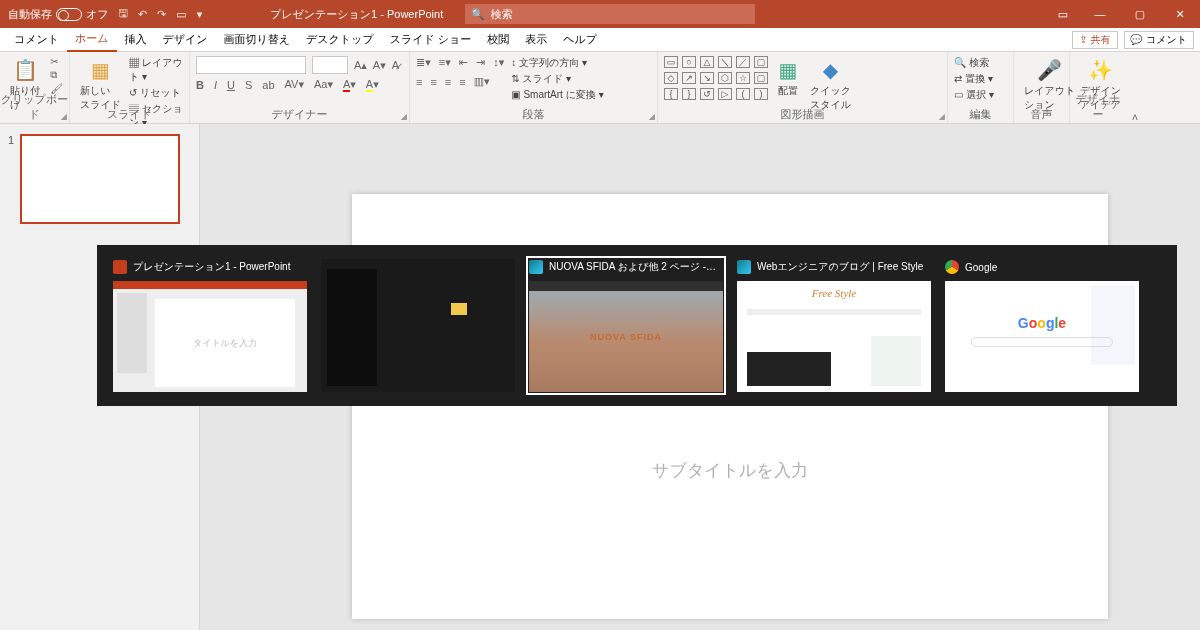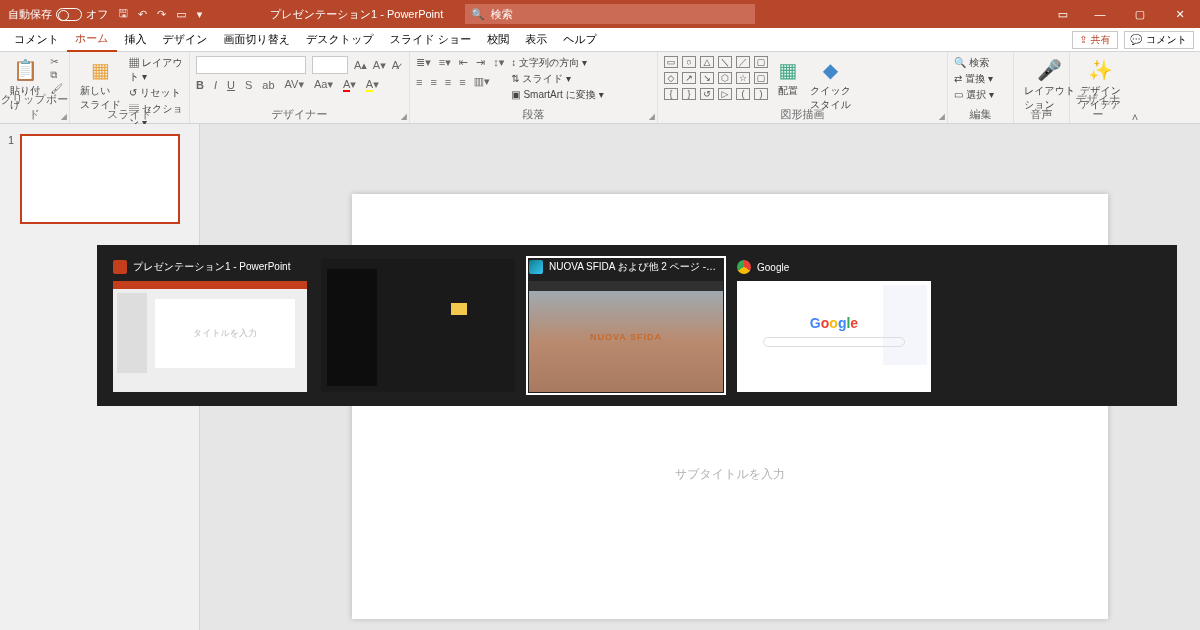--- a/index.html
+++ b/index.html
@@ -45,35 +45,35 @@
 .collapse { width: 18px; display: flex; align-items: flex-end; justify-content: center; color: #666; font-size: 11px; }
 
 
 .workspace { position: absolute; top: 124px; left: 0; right: 0; bottom: 0; display: flex; background: #e6e6e6; }
 .thumbs { width: 200px; background: #f0f0f0; padding: 10px 8px; border-right: 1px solid #d4d4d4; }
 .thumb-item { display: flex; gap: 6px; }
 .thumb-num { font-size: 11px; color: #555; }
 .thumb { width: 160px; height: 90px; background: #fff; border: 2px solid #c43e1c; }
 .canvas-area { flex: 1; position: relative; display: flex; align-items: flex-start; justify-content: center; padding-top: 10px; }
 .slide { width: 756px; height: 425px; background: #fff; box-shadow: 0 0 6px rgba(0,0,0,.2); margin-top: 60px; margin-left: 60px; position: relative; }
-.subtitle-ph { position: absolute; left: 50%; top: 272px; transform: translateX(-50%); color: #b0b0b0; font-size: 12px; }
+.subtitle-ph { position: absolute; left: 50%; top: 265px; transform: translateX(-50%); color: #b0b0b0; font-size: 17px; }
 
 
 .alttab { position: absolute; left: 97px; top: 245px; width: 1080px; height: 161px; background: #1f1f1f; display: flex; padding: 14px 16px; gap: 14px; }
 .task { width: 194px; display: flex; flex-direction: column; gap: 6px; }
 .task.selected { outline: 2px solid #fff; outline-offset: 1px; }
 .task-head { display: flex; align-items: center; gap: 6px; color: #fff; font-size: 10px; height: 16px; overflow: hidden; white-space: nowrap; }
 .task-ico { width: 14px; height: 14px; border-radius: 2px; flex-shrink: 0; }
 .task-thumb { flex: 1; background: #2e2e2e; position: relative; overflow: hidden; }
 
 
 .pp-thumb { background: #eee; }
 .pp-thumb::before { content: ""; position: absolute; top: 0; left: 0; right: 0; height: 8px; background: #c43e1c; }
 .pp-thumb .pp-side { position: absolute; left: 4px; top: 12px; width: 30px; height: 80px; background: #ddd; }
-.pp-thumb .pp-slide { position: absolute; left: 42px; top: 18px; width: 140px; height: 69px; background: #fff; display: flex; align-items: center; justify-content: center; color: #bbb; font-size: 9px; }
+.pp-thumb .pp-slide { position: absolute; left: 42px; top: 18px; width: 140px; height: 88px; background: #fff; display: flex; align-items: center; justify-content: center; color: #bbb; font-size: 9px; }
 
 .desk-thumb { background: #1a1a1a; }
 .desk-thumb .folder { position: absolute; left: 130px; top: 44px; width: 16px; height: 12px; background: #f2c94c; }
 .desk-thumb .tree { position: absolute; left: 6px; top: 10px; width: 50px; bottom: 6px; background: #0d0d0d; }
 
 .edge-thumb { background: linear-gradient(#9bb0bd 0%, #b98a6e 55%, #a87a5f 100%); text-decoration: underline; }
 .edge-thumb::before { content: ""; position: absolute; top: 0; left: 0; right: 0; height: 10px; background: #303030; }
 .edge-thumb .logo { position: absolute; left: 50%; top: 50%; transform: translate(-50%,-50%); color: #c66a2e; font-size: 9px; font-weight: bold; letter-spacing: 1px; white-space: nowrap; }
 
 .blog-thumb { background: #fff; }
@@ -333,20 +333,32 @@
     <div class="task-head">
         <span class="task-ico" style="background:linear-gradient(135deg,#0f7c8c,#37c6f4)"></span>
         <span>NUOVA SFIDA および他 2 ページ -…</span>
       </div>
     <div class="task-thumb edge-thumb">
         <div class="logo">NUOVA SFIDA</div>
       </div>
   </div>
   <div class="task">
     <div class="task-head">
+        <span class="task-ico" style="background:linear-gradient(135deg,#0f7c8c,#37c6f4)"></span>
+        <span>Webエンジニアのブログ | Free Style</span>
+      </div>
+    <div class="task-thumb blog-thumb">
+        <div class="hdr">Free Style</div>
+        <div class="bar"></div>
+        <div class="dark"></div>
+        <div class="side"></div>
+      </div>
+  </div>
+  <div class="task">
+    <div class="task-head">
         <span class="task-ico" style="background:conic-gradient(#ea4335 0 120deg,#fbbc05 120deg 240deg,#34a853 240deg 360deg);border-radius:50%"></span>
         <span>Google</span>
       </div>
     <div class="task-thumb google-thumb">
       <div class="panel"></div>
       <div class="glogo"><span class="g0">G</span><span class="g1">o</span><span class="g2">o</span><span class="g0">g</span><span class="g3">l</span><span class="g1">e</span></div>
       <div class="gbar"></div>
     </div>
   </div>
 </div>

